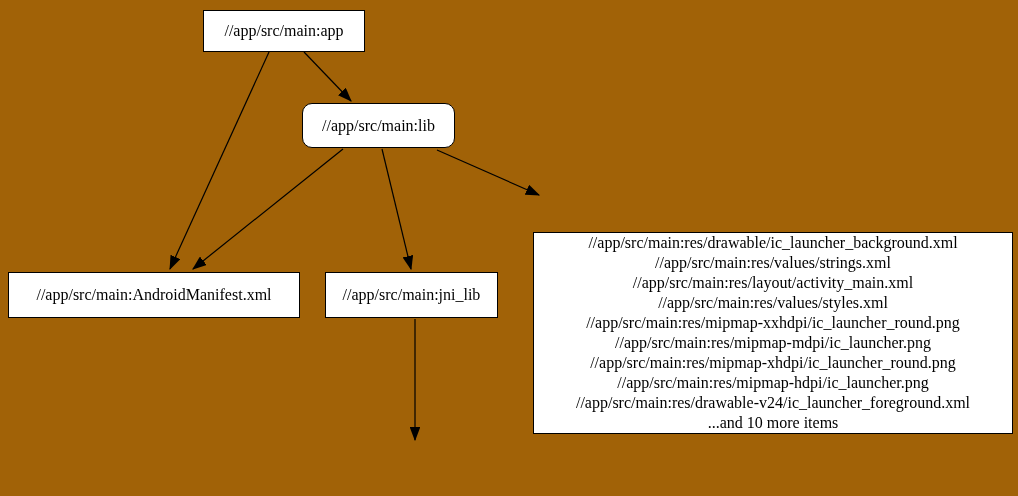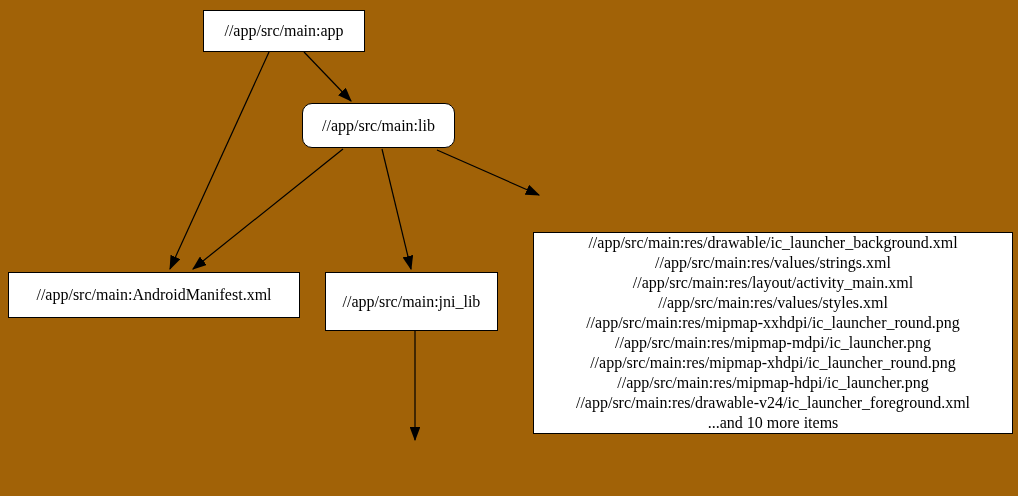--- a/index.html
+++ b/index.html
@@ -36,21 +36,21 @@
     align-items: center;
     justify-content: center;
     text-align: center;
     font-size: 16px;
     line-height: 1.2;
     white-space: pre-line;
   }
   .n-app     { left: 203px; top: 10px;  width: 162px; height: 42px; }
   .n-lib     { left: 302px; top: 103px; width: 153px; height: 45px; border-radius: 10px; }
   .n-manifest{ left: 8px;   top: 272px; width: 292px; height: 46px; }
-  .n-jni     { left: 325px; top: 272px; width: 173px; height: 59px; }
+  .n-jni     { left: 325px; top: 272px; width: 173px; height: 46px; }
   .n-res     { left: 533px; top: 196px; width: 480px; height: 202px;
                font-size: 16px; line-height: 20px; margin-top: 36px; }
   .n-native  { left: 283px; top: 443px; width: 268px; height: 47px; }
 </style>
 </head>
 <body>
 
 <div class="canvas">
 
   <svg class="edges" width="1018" height="496" viewBox="0 0 1018 496">

